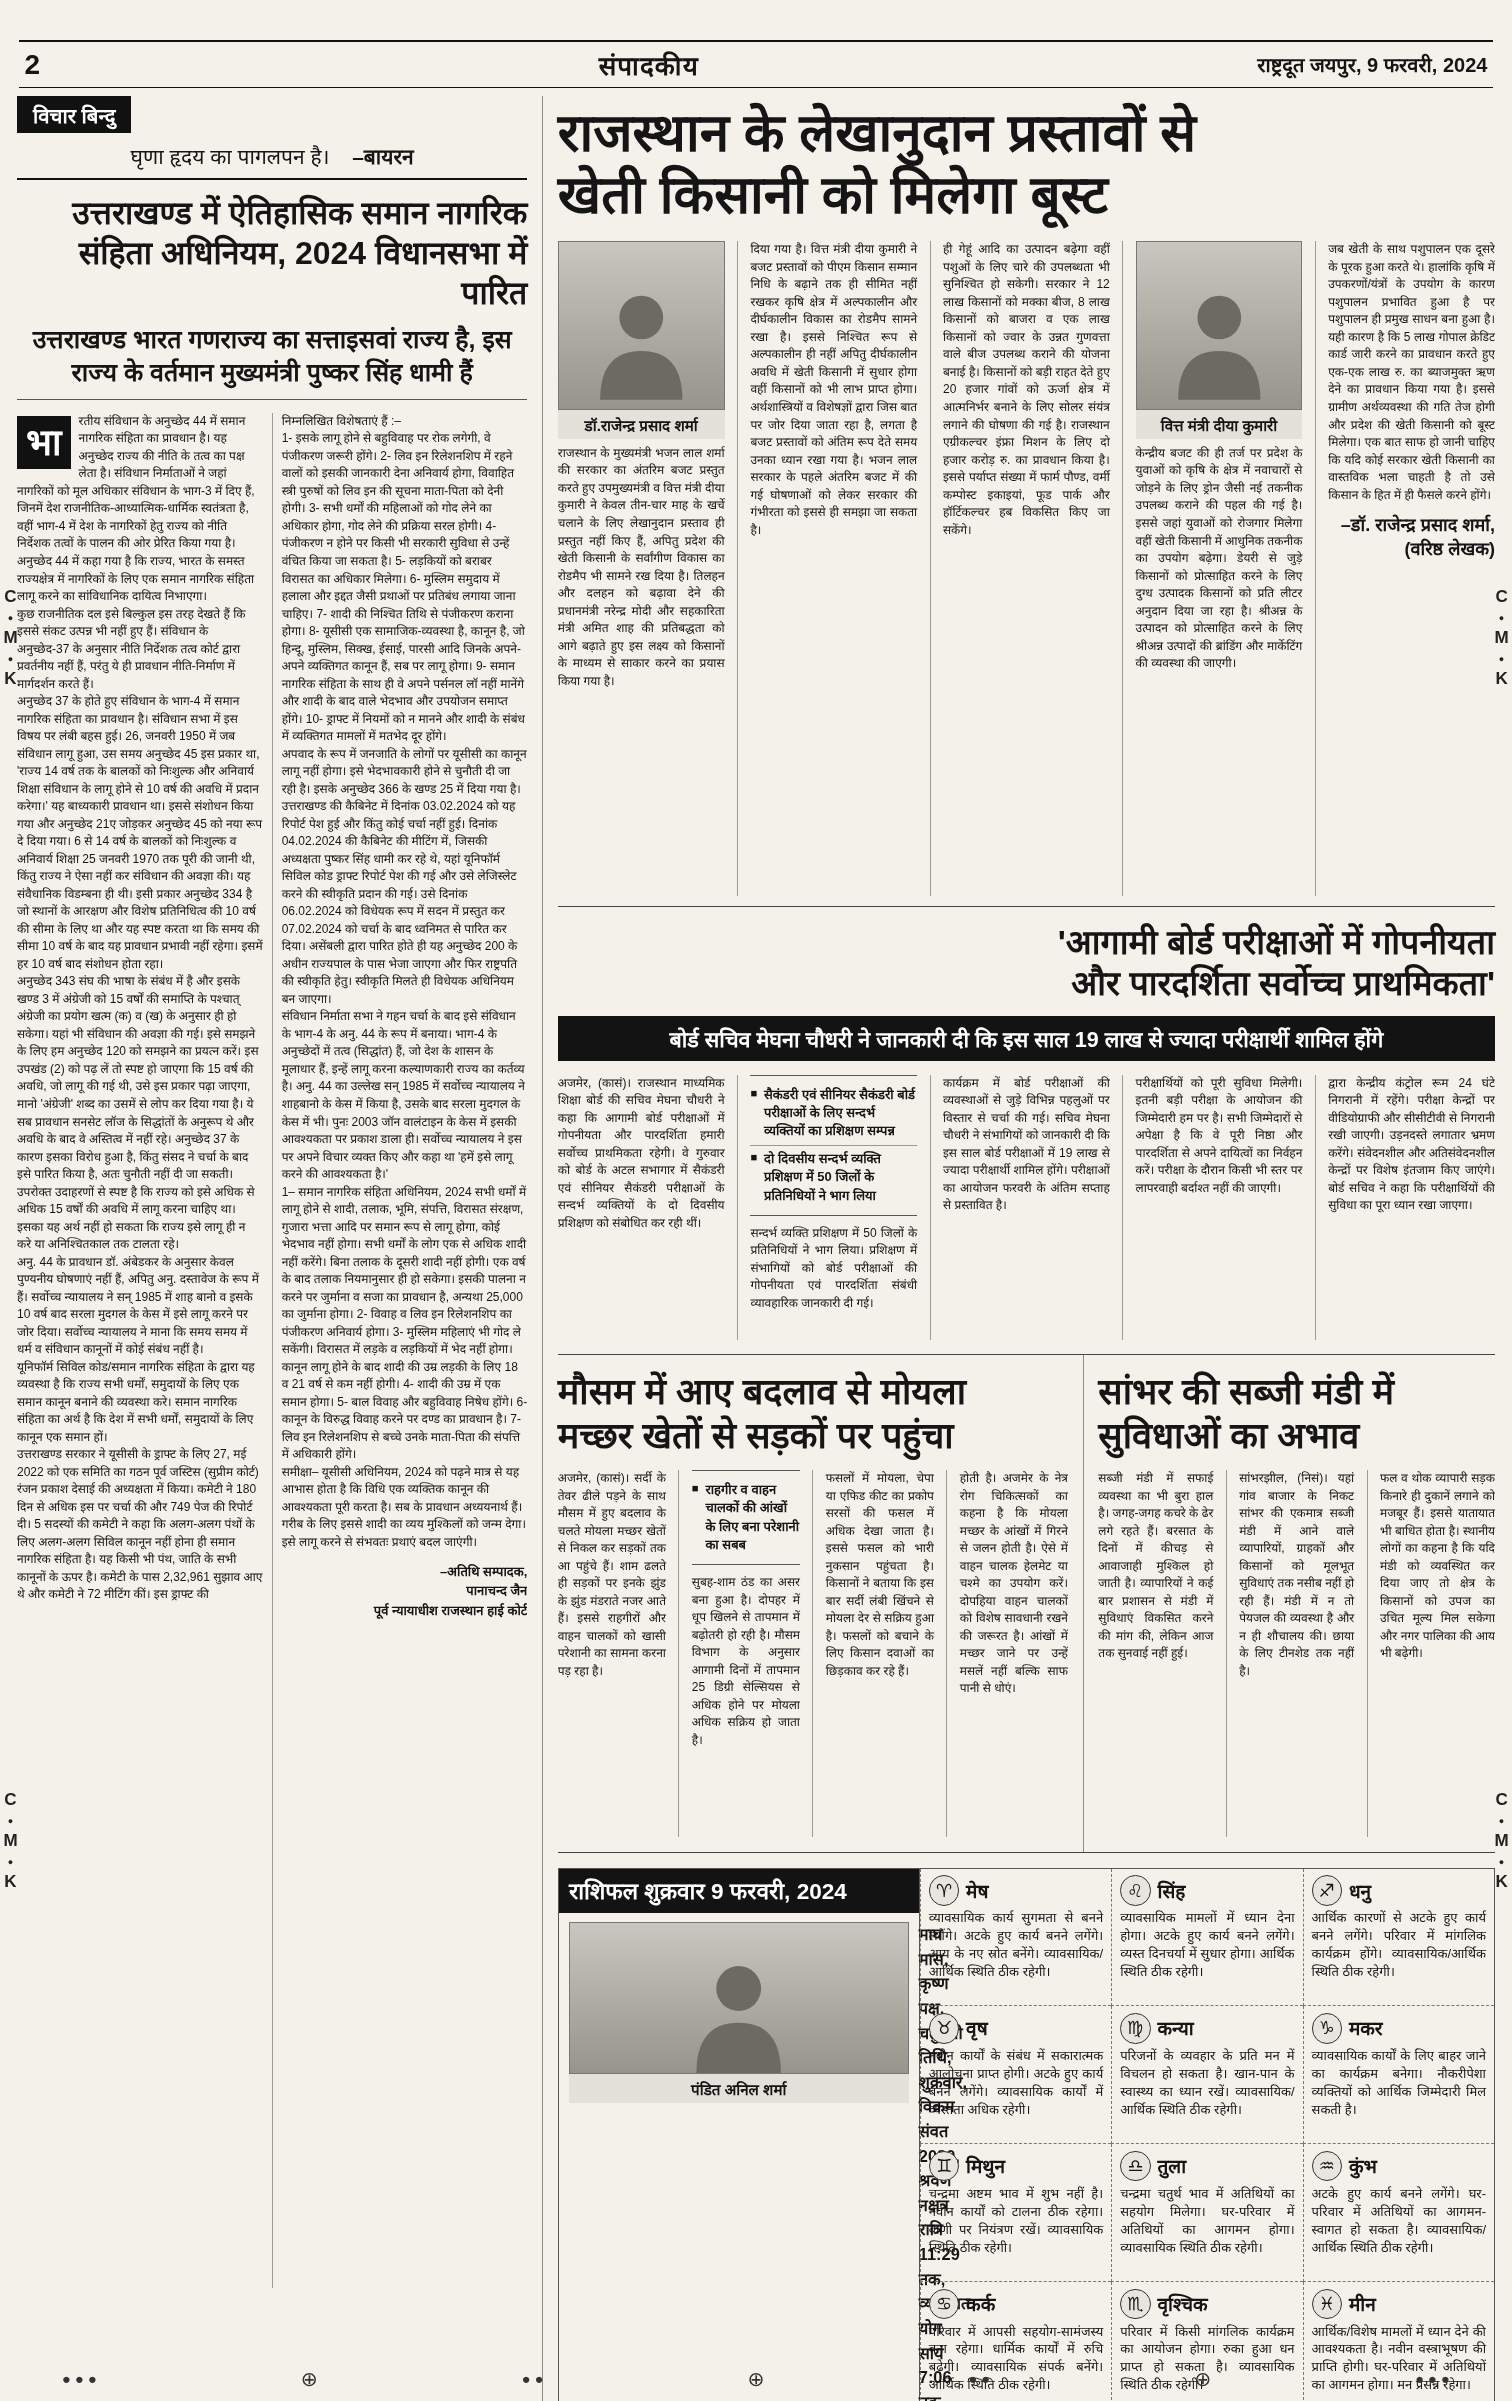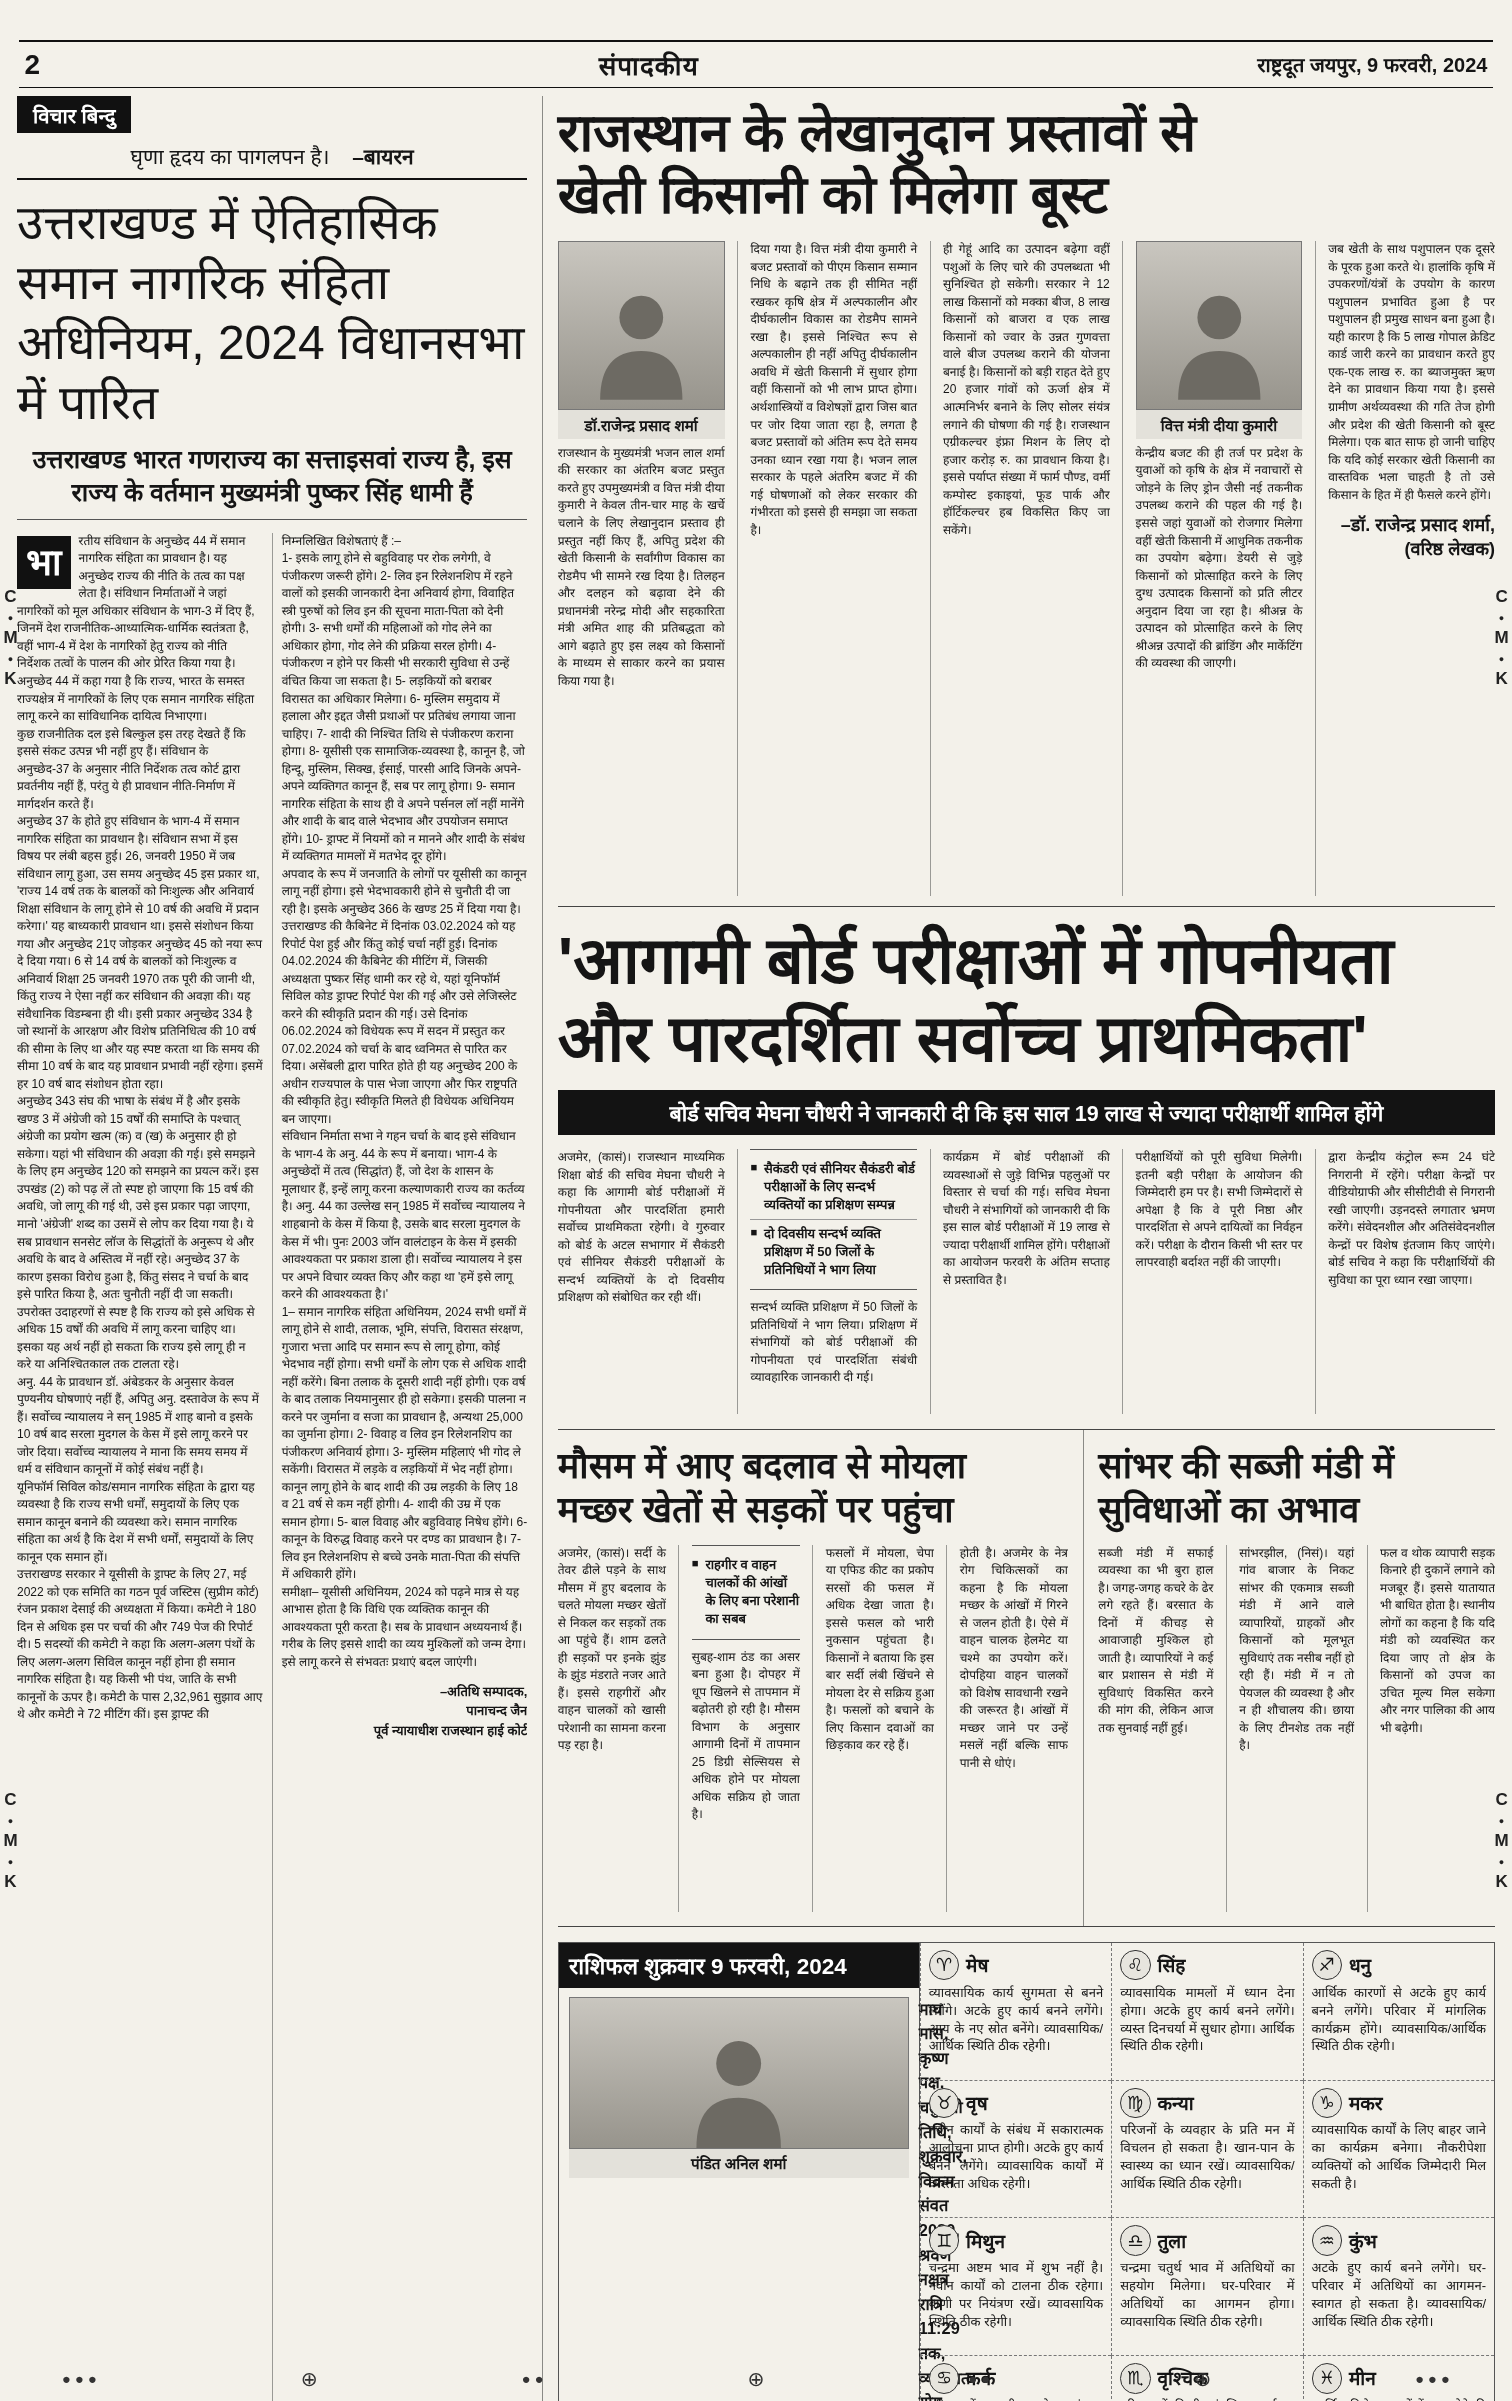--- a/index.html
+++ b/index.html
@@ -19,21 +19,21 @@
   .vrule { width:1.1px; background:#8a8a86; }
   .right-col { flex:1; padding-left:14.7px; }
 
   
   .vichar { border-bottom:2.3px double #111; padding-bottom:8px; margin-bottom:13px; }
   .vichar-tab { display:inline-block; background:#111; color:#fff; font-weight:bold; font-size:20.3px; padding:4.5px 16px; }
   .vichar-quote { display:flex; justify-content:center; gap:22.6px; font-size:21px; margin-top:9px; }
   .vichar-quote .attr { font-weight:bold; }
 
   
-  .ucc-head { font-size:48px; line-height:1.25; font-weight:normal; text-align:left; margin:3.4px 0 10.2px 0; }
+  .ucc-head { font-size:32px; line-height:1.25; font-weight:bold; text-align:right; margin:3.4px 0 10.2px 0; }
   .ucc-sub  { font-size:25px; line-height:1.3; font-weight:bold; text-align:center; margin-bottom:12.4px;
               border-bottom:1.1px solid #555; padding-bottom:11.3px;}
   .ucc-body { column-count:2; column-gap:19px; column-rule:0.6px solid #9a9a96; height:1875px; overflow:hidden; }
   .dropcap { float:left; background:#111; color:#fff; font-weight:bold; font-size:37px; line-height:1;
              padding:8px 9px; margin:3.4px 8px 2.3px 0; }
   .body-text { font-size:12px; line-height:1.46; text-align:justify; white-space:pre-line; }
   .signoff-block { margin-top:10.2px; text-align:right; font-weight:bold; font-size:13px; line-height:1.5; }
 
   
   .cols { display:flex; gap:12.4px; }
@@ -46,21 +46,21 @@
   .lead-body { height:655px; overflow:hidden; }
   figure.photo { width:100%; margin-bottom:5.6px; }
   .photo-frame { width:100%; height:169px; background:linear-gradient(#c9c6bf,#97948c); border:0.6px solid #777;
                  display:flex; align-items:flex-end; justify-content:center; overflow:hidden;}
   .photo-frame svg { width:78%; height:88%; }
   figcaption { font-size:15.2px; font-weight:bold; text-align:center; padding:4.5px 1.1px; background:#e3e1da; }
   .col-signoff { margin-top:8px; font-weight:bold; font-size:18px; text-align:right; }
 
   
   .board { border-bottom:1.7px solid #444; padding:14.7px 0; }
-  .board-head { font-size:65px; line-height:1.2; font-weight:bold; text-align:left; margin-bottom:12.4px; }
+  .board-head { font-size:34px; line-height:1.2; font-weight:bold; text-align:right; margin-bottom:12.4px; }
   .strap { background:#131313; color:#fff; font-size:21.5px; font-weight:bold; text-align:center; padding:8px 5.6px; margin-bottom:13.6px; }
   .board-body { height:265px; overflow:hidden; }
   .bullets { border-top:1.1px solid #555; border-bottom:1.1px solid #555; padding:5.6px 0; margin-bottom:9px; }
   .bullet { display:flex; gap:6.8px; font-size:13px; font-weight:bold; line-height:1.4; padding:4.5px 0; }
   .bullet + .bullet { border-top:0.6px solid #999; }
   .sq { font-size:11.3px; }
 
   
   .bottom-row { display:flex; border-bottom:1.7px solid #444; }
   .weather { width:56%; padding:14.7px 14.7px 14.7px 0; }

